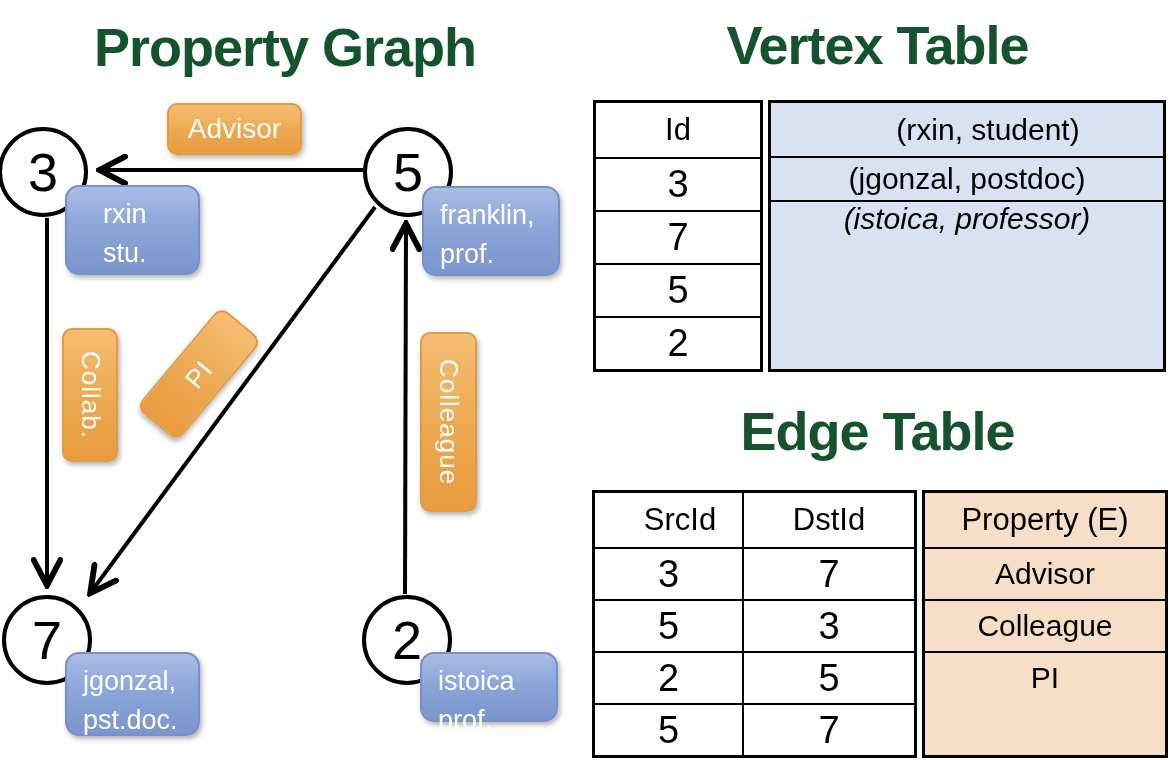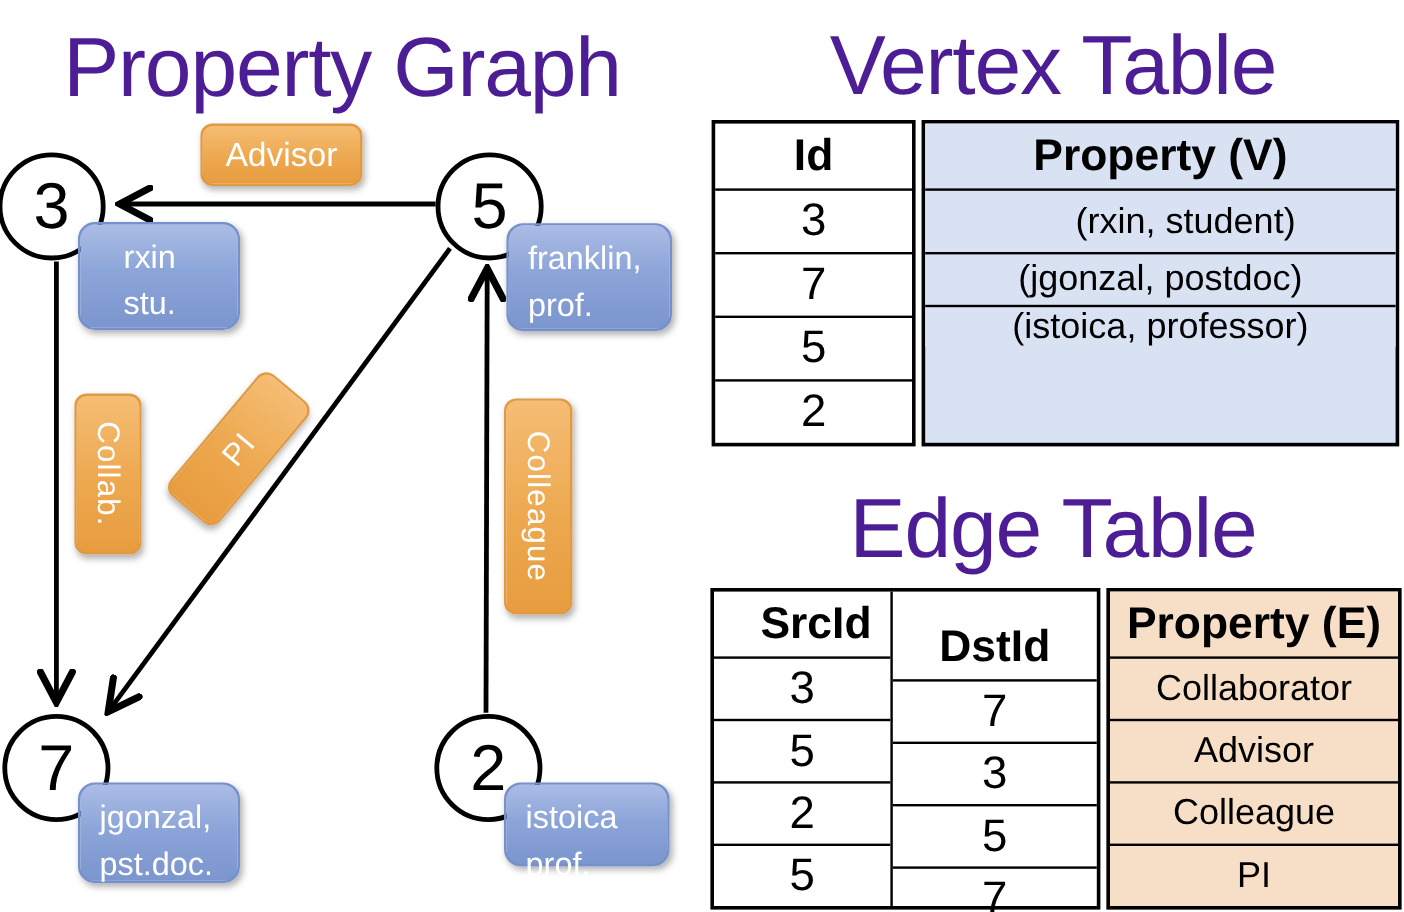--- a/index.html
+++ b/index.html
@@ -1,21 +1,21 @@
 <!DOCTYPE html>
 <html><head>
 <meta charset="utf-8">
 <style>
   html,body{margin:0;padding:0;background:#fff;}
   body{font-family:"Liberation Sans","DejaVu Sans",sans-serif;color:#000;}
   #stage{position:relative;width:1170px;height:760px;background:#fff;overflow:hidden;}
 
   
-  .big-title{position:absolute;margin:0;font-weight:400;font-size:70px;letter-spacing:-1px;
-             text-align:center;color:#4c1d95;}
+  .big-title{position:absolute;margin:0;font-weight:700;font-size:54px;letter-spacing:-1px;
+             text-align:center;color:#14532d;}
   #pg-title{left:0;top:16px;width:570px;}
   #vt-title{left:585px;top:14px;width:585px;}
   #et-title{left:585px;top:400px;width:585px;}
 
   
   #edge-svg{position:absolute;left:0;top:0;width:585px;height:760px;}
 
   
   .node{position:absolute;width:90px;height:90px;border:4px solid #000;border-radius:50%;
         background:#fff;display:flex;align-items:center;justify-content:center;box-sizing:border-box;}
@@ -33,21 +33,21 @@
   .h-label{font-size:28px;}
   .v-label{writing-mode:vertical-rl;font-size:26px;letter-spacing:1px;}
   .flip180{transform:rotate(180deg);}
 
   
   .tcol{position:absolute;border:3px solid #000;box-sizing:border-box;background:#fff;
         display:flex;flex-direction:column;}
   .tcol .cell{display:flex;align-items:center;justify-content:center;box-sizing:border-box;
         border-top:2px solid #000;flex:none;}
   .tcol .cell:first-child{border-top:none;}
-  .hdr{font-weight:bold;font-size:37px;}
+  .hdr{font-weight:normal;font-size:31px;}
   .num-cell{font-size:38px;font-weight:300;}
   .txt-cell{font-size:30px;font-weight:300;}
   .fill-v{background:#D9E2F3;}
   .fill-e{background:#F6DFC6;}
   .subcol{position:absolute;top:0;bottom:0;display:flex;flex-direction:column;}
   .vdivider{position:absolute;top:0;bottom:0;width:2px;background:#000;}
 </style>
 </head>
 <body>
 
@@ -122,47 +122,45 @@
 
   <div class="tcol" style="left:593px;top:100px;width:170px;height:272px;">
     <div class="cell hdr" style="height:54px;">Id</div>
     <div class="cell num-cell" style="height:53px;">3</div>
     <div class="cell num-cell" style="height:53px;">7</div>
     <div class="cell num-cell" style="height:53px;">5</div>
     <div class="cell num-cell" style="height:53px;">2</div>
   </div>
 
   <div class="tcol fill-v" style="left:768px;top:100px;width:398px;height:272px;">
-    <div class="cell hdr fill-v" style="height:54px;">Property (V)</div>
     <div class="cell txt-cell fill-v" style="height:53px;padding-left:42px;">(rxin, student)</div>
     <div class="cell txt-cell fill-v" style="height:44px;">(jgonzal, postdoc)</div>
-    <div class="cell txt-cell fill-v" style="height:35px;">(istoica, professor)</div>
+    <div class="cell txt-cell fill-v" style="height:35px;font-style:italic;">(istoica, professor)</div>
   </div>
 
   <h1 class="big-title" id="et-title">Edge Table</h1>
 
   <div class="tcol" style="left:592px;top:490px;width:325px;height:268px;">
     <div class="subcol" style="left:0;width:147px;">
       <div class="cell hdr" style="height:54px;padding-left:23px;">SrcId</div>
       <div class="cell num-cell" style="height:52px;">3</div>
       <div class="cell num-cell" style="height:52px;">5</div>
       <div class="cell num-cell" style="height:52px;">2</div>
       <div class="cell num-cell" style="height:52px;">5</div>
     </div>
     <div class="vdivider" style="left:147px;"></div>
     <div class="subcol" style="left:149px;width:170px;">
-      <div class="cell hdr" style="height:54px;margin-top:19px;">DstId</div>
+      <div class="cell hdr" style="height:54px;">DstId</div>
       <div class="cell num-cell" style="height:52px;">7</div>
       <div class="cell num-cell" style="height:52px;">3</div>
       <div class="cell num-cell" style="height:52px;">5</div>
       <div class="cell num-cell" style="height:52px;">7</div>
     </div>
   </div>
 
   <div class="tcol fill-e" style="left:922px;top:490px;width:246px;height:268px;">
     <div class="cell hdr fill-e" style="height:54px;">Property (E)</div>
-    <div class="cell txt-cell fill-e" style="height:52px;">Collaborator</div>
     <div class="cell txt-cell fill-e" style="height:52px;">Advisor</div>
     <div class="cell txt-cell fill-e" style="height:52px;">Colleague</div>
     <div class="cell txt-cell fill-e" style="height:52px;">PI</div>
   </div>
 
 </div>
 
 </body></html>

